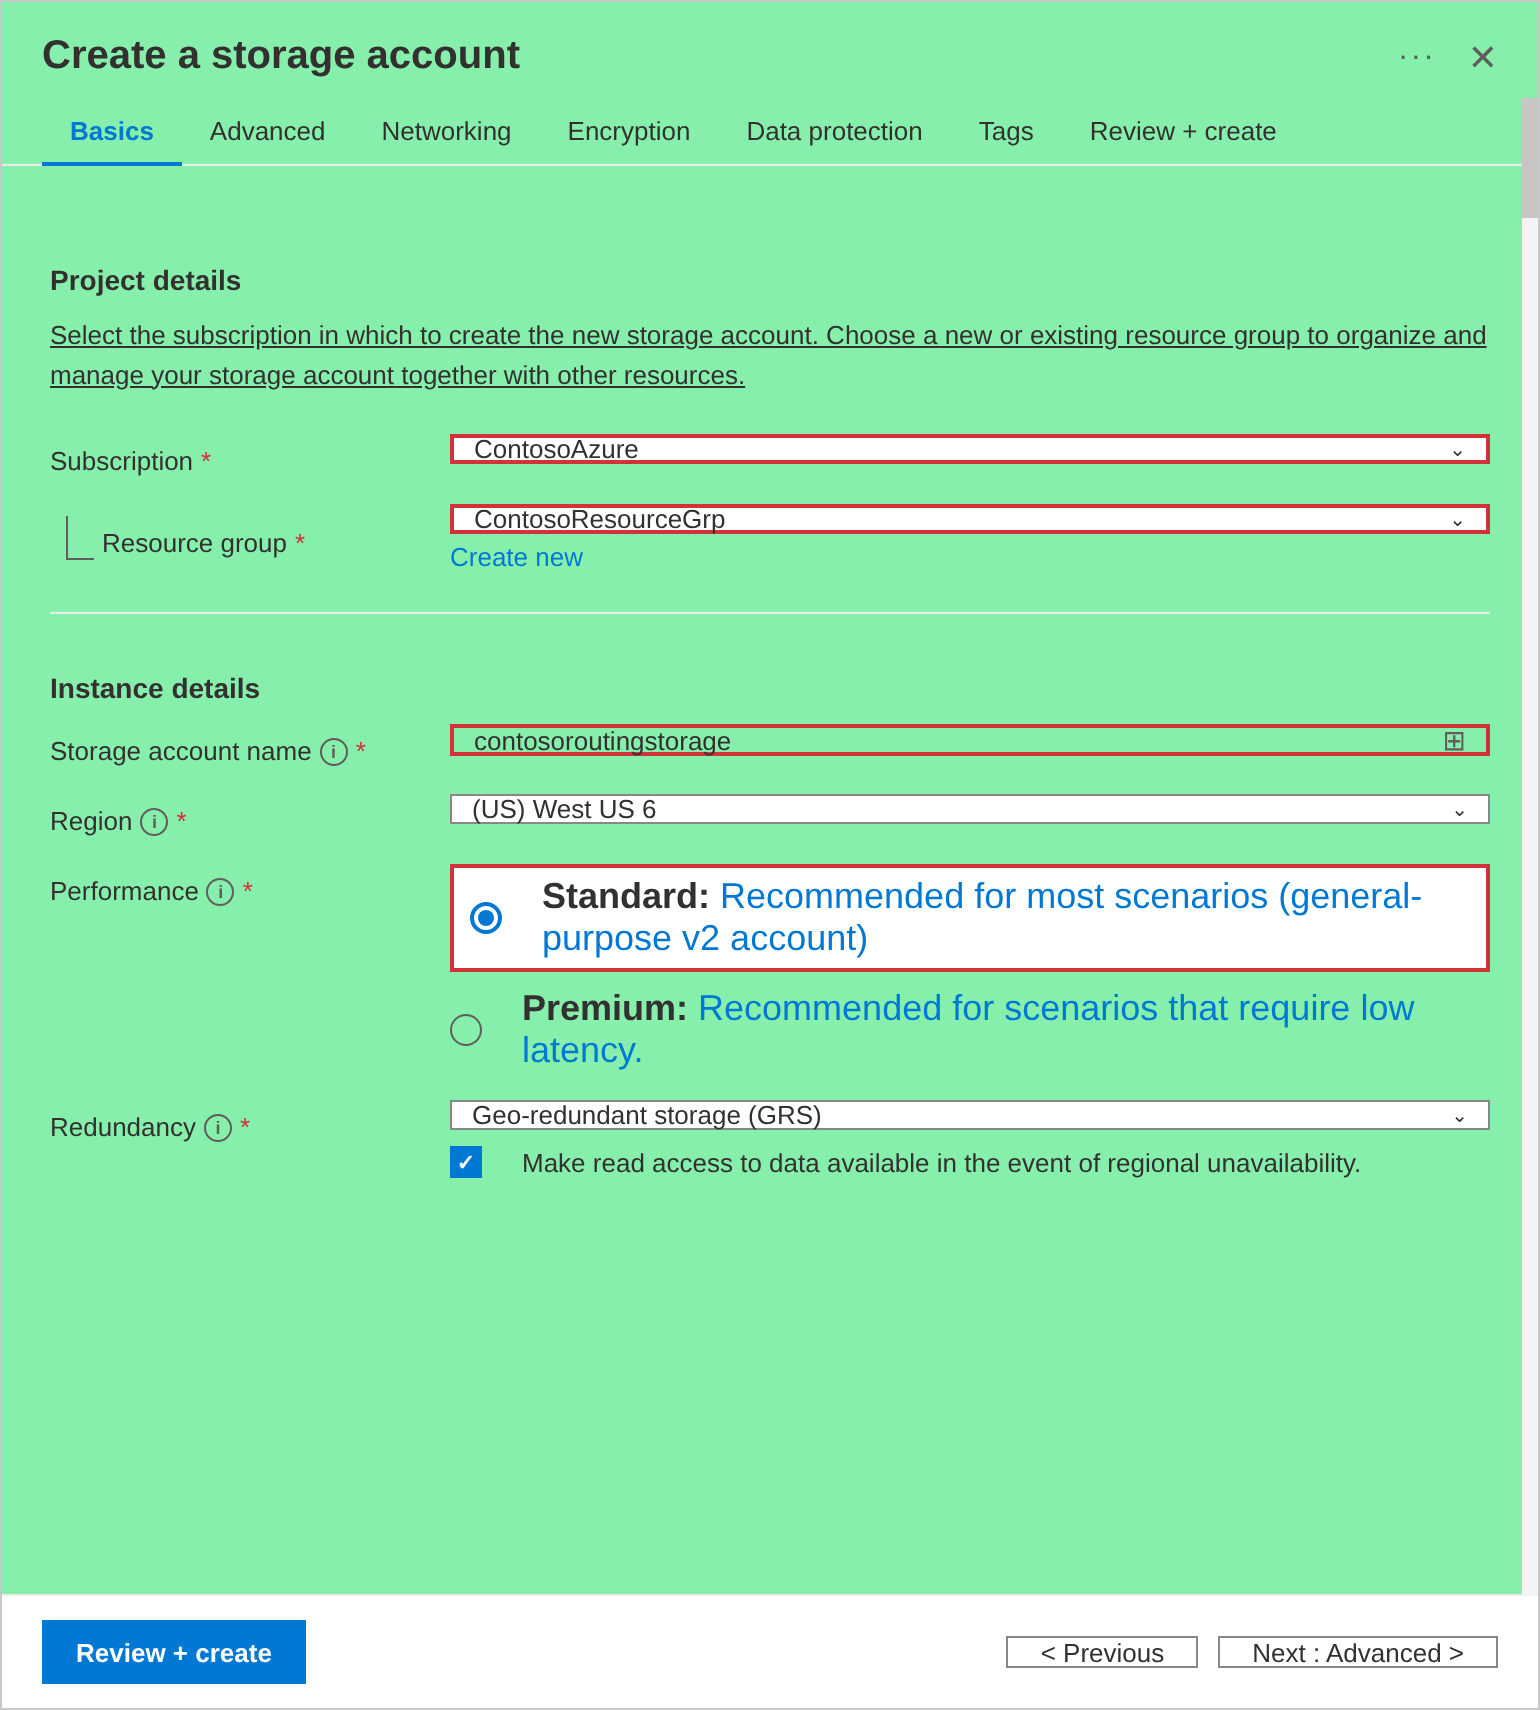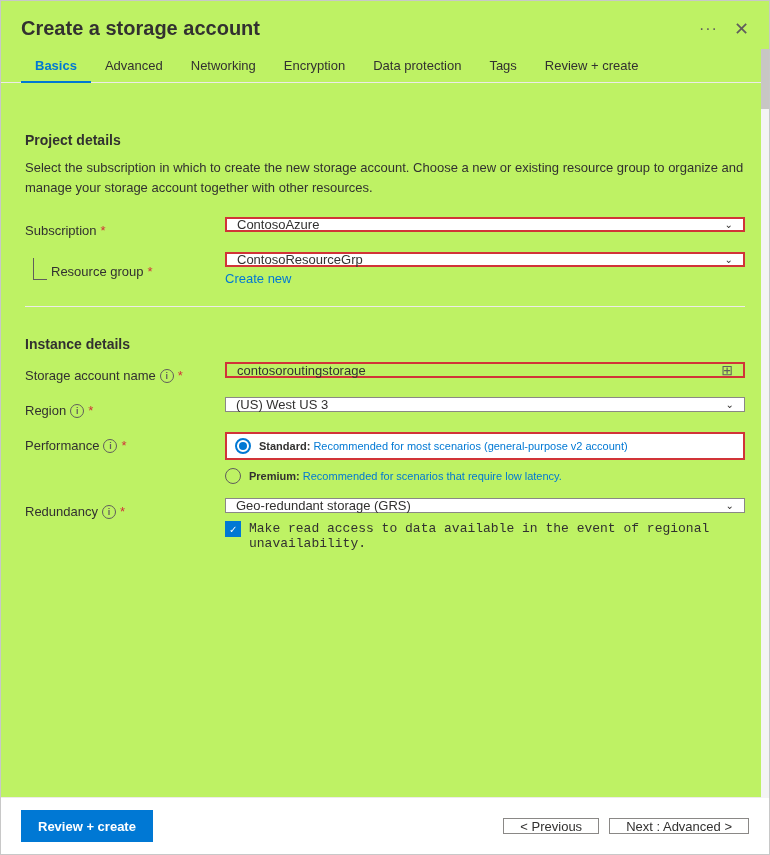--- a/index.html
+++ b/index.html
@@ -7,21 +7,21 @@
       font-family: 'Segoe UI', Arial, sans-serif;
       font-size: 13px;
       background: #f0f0f0;
       display: flex;
       align-items: center;
       justify-content: center;
       min-height: 100vh;
       color: #323130;
     }
     .dialog {
-      background: #bef264;
+      background: #86efac;
       width: 770px;
       min-height: 855px;
       border: 1px solid #c8c8c8;
       box-shadow: 0 4px 20px rgba(0,0,0,0.2);
       display: flex;
       flex-direction: column;
       position: relative;
     }
     .dialog-header {
       display: flex;
@@ -82,20 +82,21 @@
       font-weight: 700;
       color: #323130;
       margin-bottom: 10px;
       margin-top: 29px;
     }
     .section-desc {
       font-size: 13px;
       color: #323130;
       margin-bottom: 20px;
       line-height: 1.5;
+      text-decoration: underline;
     }
     .form-row {
       display: flex;
       align-items: flex-start;
       margin-bottom: 14px;
     }
     .form-label {
       width: 200px;
       min-width: 200px;
       font-size: 13px;
@@ -179,22 +180,22 @@
       font-size: 14px;
     }
     .radio-group {
       display: flex;
       flex-direction: column;
       gap: 8px;
     }
     .radio-option {
       display: flex;
       align-items: center;
-      gap: 8px;
-      font-size: 11px;
+      gap: 20px;
+      font-size: 18px;
     }
     .radio-option.highlighted {
       border: 2px solid #d13438;
       padding: 4px 8px;
       background: #fff;
     }
     .radio-circle {
       width: 16px;
       height: 16px;
       border-radius: 50%;
@@ -219,24 +220,24 @@
       color: #323130;
     }
     .radio-label strong {
       font-weight: 600;
     }
     .radio-label .desc {
       color: #0078d4;
     }
     .checkbox-row {
       display: flex;
-      gap: 8px;
+      align-items: center;
+      gap: 20px;
       margin-top: 8px;
       padding-left: 0;
-      font-family: Liberation Mono, monospace;
     }
     .checkbox-box {
       width: 16px;
       height: 16px;
       background: #0078d4;
       border: 1px solid #0078d4;
       display: flex;
       align-items: center;
       justify-content: center;
       flex-shrink: 0;
@@ -396,21 +397,21 @@
       </div>
 
       <div class="form-row">
         <div class="form-label">
           <span>Region</span>
           <span class="info-icon">i</span>
           <span class="required">*</span>
         </div>
         <div class="form-control">
           <div class="select-box">
-            <span>(US) West US 3</span>
+            <span>(US) West US 6</span>
             <span class="select-chevron">⌄</span>
           </div>
         </div>
       </div>
 
       <div class="form-row">
         <div class="form-label">
           <span>Performance</span>
           <span class="info-icon">i</span>
           <span class="required">*</span>

